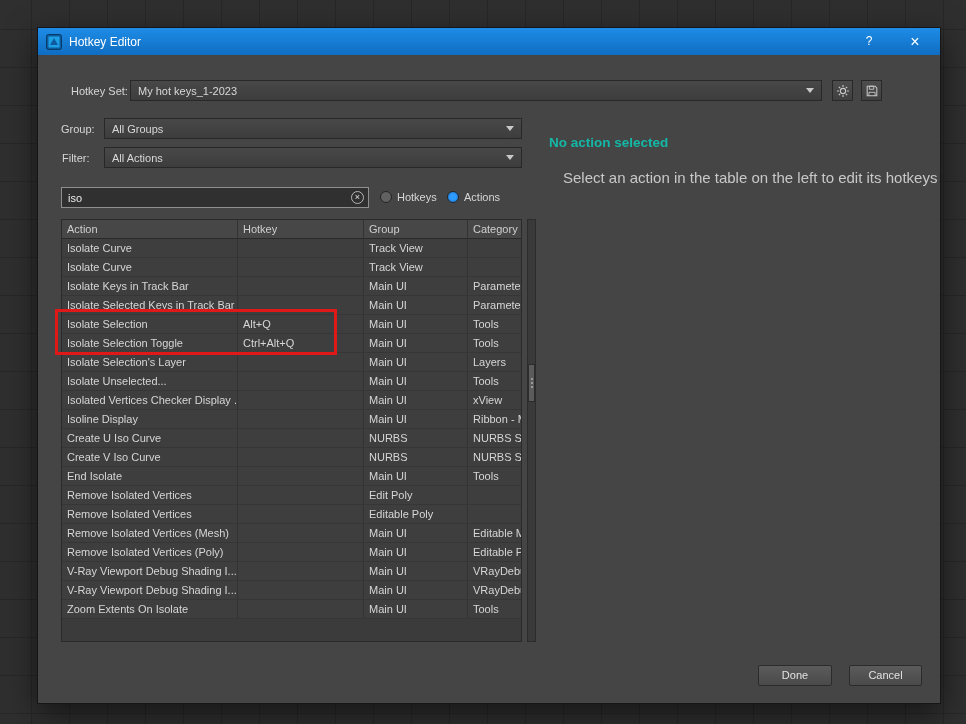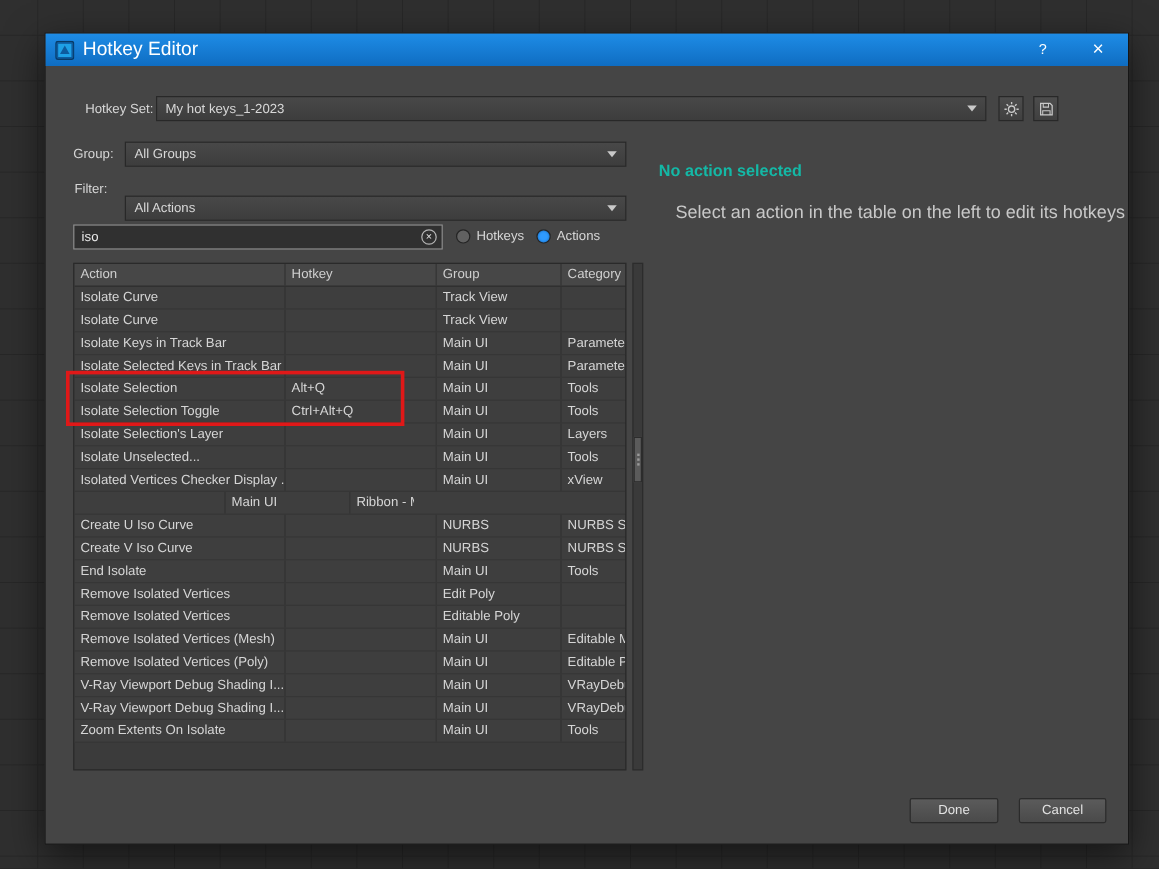--- a/index.html
+++ b/index.html
@@ -22,21 +22,21 @@
     box-shadow:0 10px 30px rgba(0,0,0,.55);
   }
 
   
   .titlebar {
     position:absolute; left:0; top:0; width:100%; height:27px;
     background:linear-gradient(180deg,#1e8ce6 0%,#0f6dc2 100%);
     display:flex; align-items:center;
   }
   .titlebar .app-icon { margin-left:8px; width:16px; height:16px; }
-  .titlebar .title { margin-left:7px; color:#ffffff; font-size:16px; }
+  .titlebar .title { margin-left:7px; color:#ffffff; font-size:12px; }
   .tb-btn {
     position:absolute; top:0; height:27px; color:#ffffff; text-align:center;
     line-height:27px; cursor:default;
   }
   .tb-help { right:58px; width:26px; font-size:12px; }
   .tb-close { right:10px; width:30px; font-size:16px; }
 
   
   .lbl { position:absolute; color:#d6d6d6; font-size:11px; line-height:14px; }
   .combo {
@@ -168,21 +168,21 @@
       </svg>
     </div>
 
     <span class="lbl" style="left:23px; top:94px;">Group:</span>
     <div class="combo" style="left:66px; top:90px; width:418px;">
       <span>All Groups</span>
       <span class="arr"></span>
     </div>
 
     <span class="lbl" style="left:24px; top:123px;text-align:center;">Filter:</span>
-    <div class="combo" style="left:66px; top:119px; width:418px;margin-top:16px;">
+    <div class="combo" style="left:66px; top:119px; width:418px;">
       <span>All Actions</span>
       <span class="arr"></span>
     </div>
 
     <div class="search-wrap">
       <input class="search-input" type="text" value="iso" style="">
       <span class="clear-btn">×</span>
     </div>
     <div class="radio" style="left:342px; top:163px;">
       <span class="dot"></span>
@@ -249,20 +249,21 @@
             <div class="tcell c2">Main UI</div>
             <div class="tcell c3">Tools</div>
           </div>
           <div class="trow">
             <div class="tcell c0">Isolated Vertices Checker Display ...</div>
             <div class="tcell c1"></div>
             <div class="tcell c2">Main UI</div>
             <div class="tcell c3">xView</div>
           </div>
           <div class="trow">
+            <div class="tcell c0">Isoline Display</div>
             <div class="tcell c1"></div>
             <div class="tcell c2">Main UI</div>
             <div class="tcell c3">Ribbon - M.</div>
           </div>
           <div class="trow">
             <div class="tcell c0">Create U Iso Curve</div>
             <div class="tcell c1"></div>
             <div class="tcell c2">NURBS</div>
             <div class="tcell c3">NURBS Sur.</div>
           </div>

